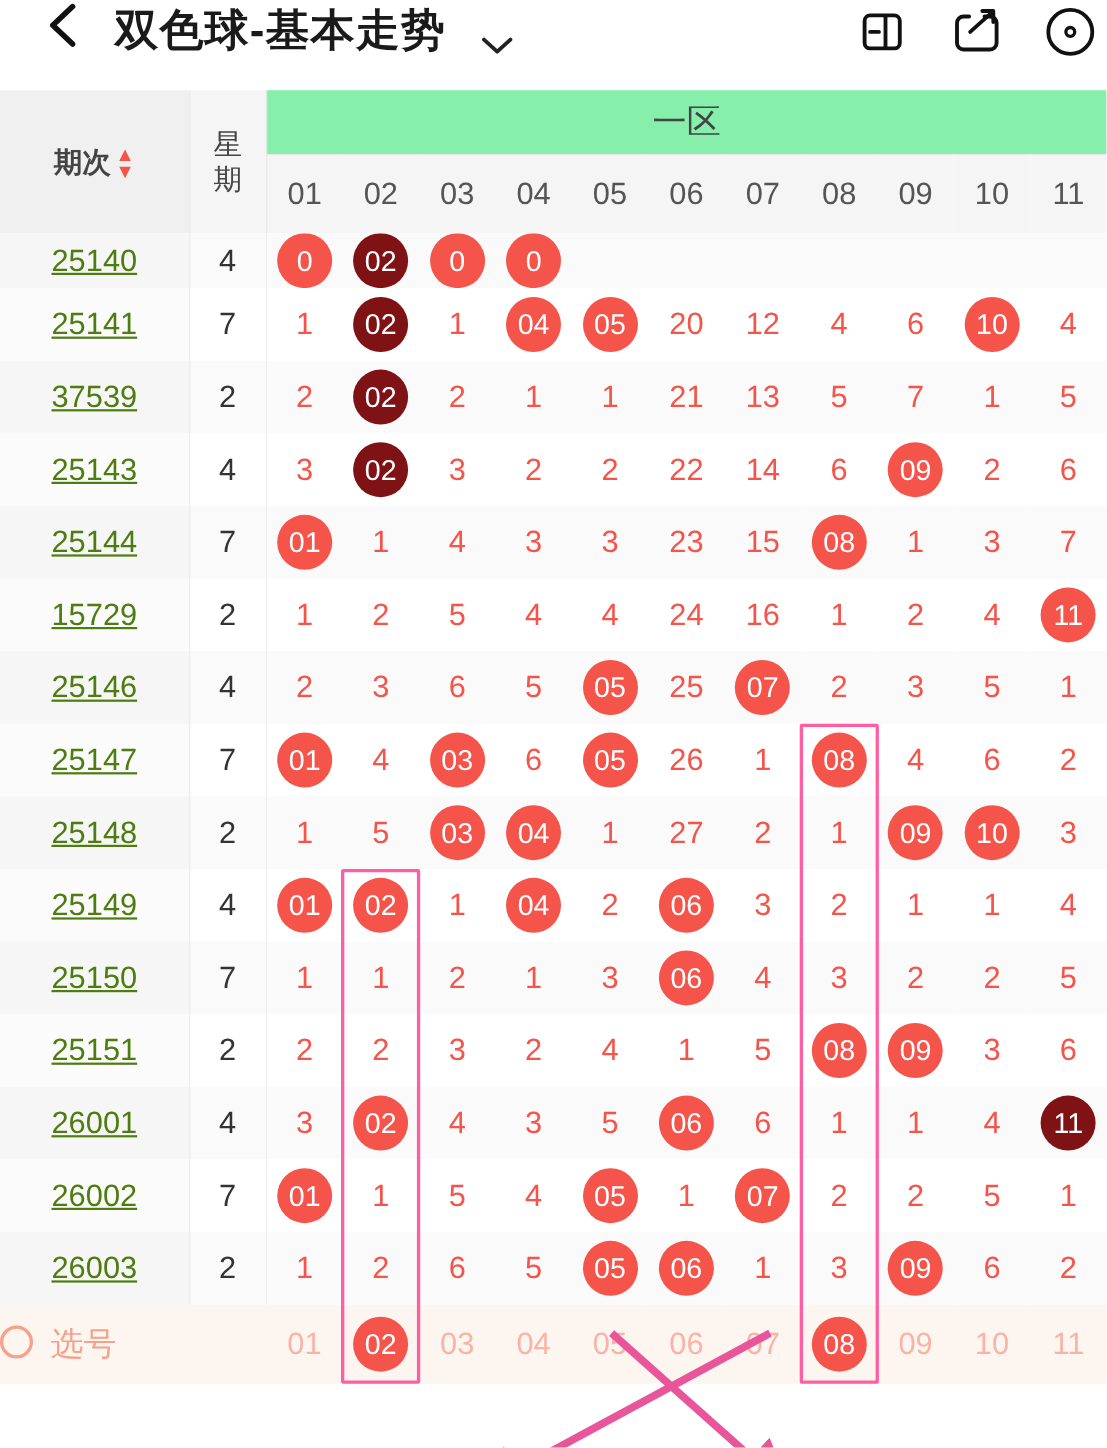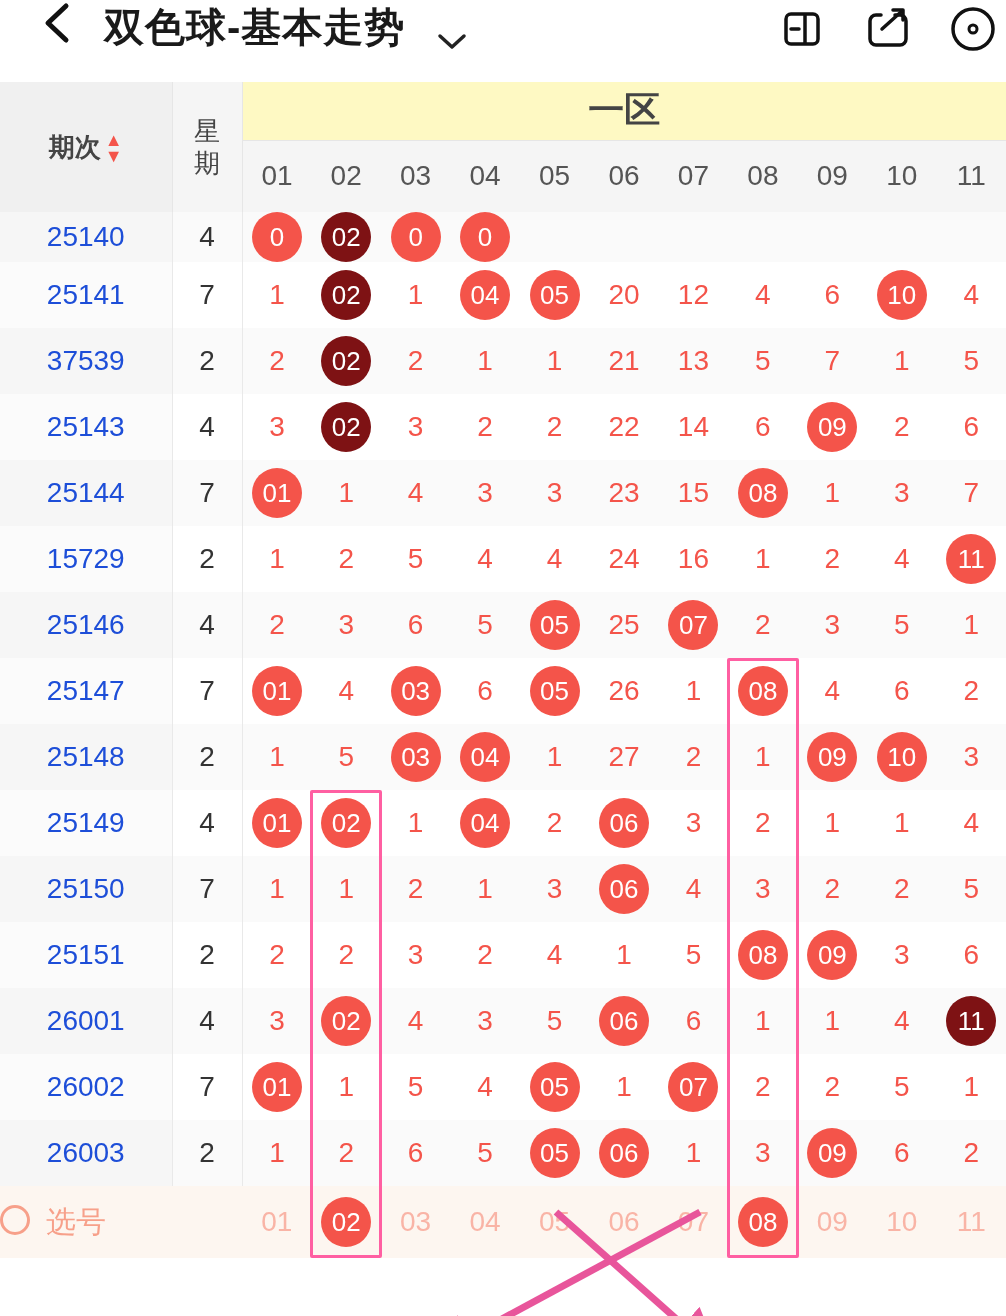--- a/index.html
+++ b/index.html
@@ -44,31 +44,31 @@
   th.col-issue {
     width: 172px; background: #f0f0f0; color: #444;
     font-size: 26px; font-weight: bold; border-right: 1px solid #e6e6e6;
   }
   th.col-week {
     width: 70px; background: #f5f5f5; color: #444;
     font-size: 26px; font-weight: normal; border-right: 1px solid #e6e6e6;
     line-height: 1.25;
   }
   th.zone-head {
-    background: #fef9c3; color: #444; font-size: 36px; font-weight: bold;
+    background: #86efac; color: #444; font-size: 31px; font-weight: normal;
     height: 58px; border-bottom: 1px solid #e6e6e6;
   }
   th.num-head {
     background: #f5f5f5; color: #555; font-size: 28px; font-weight: normal;
     height: 72px; width: 69px;
   }
 
   td.issue {
     width: 172px; height: 66px; text-align: center;
-    font-size: 28px; color: #1d4ed8; border-right: 1px solid #e9e9e9;
+    font-size: 28px; color: #4d7c0f; border-right: 1px solid #e9e9e9; text-decoration: underline;
   }
   td.week {
     width: 70px; text-align: center; font-size: 28px; color: #333;
     border-right: 1px solid #e9e9e9;
   }
   td.num {
     width: 69px; text-align: center; font-size: 28px; color: #f4544a;
     position: relative;
   }
   tr.row-odd td { background: #fafafa; }

